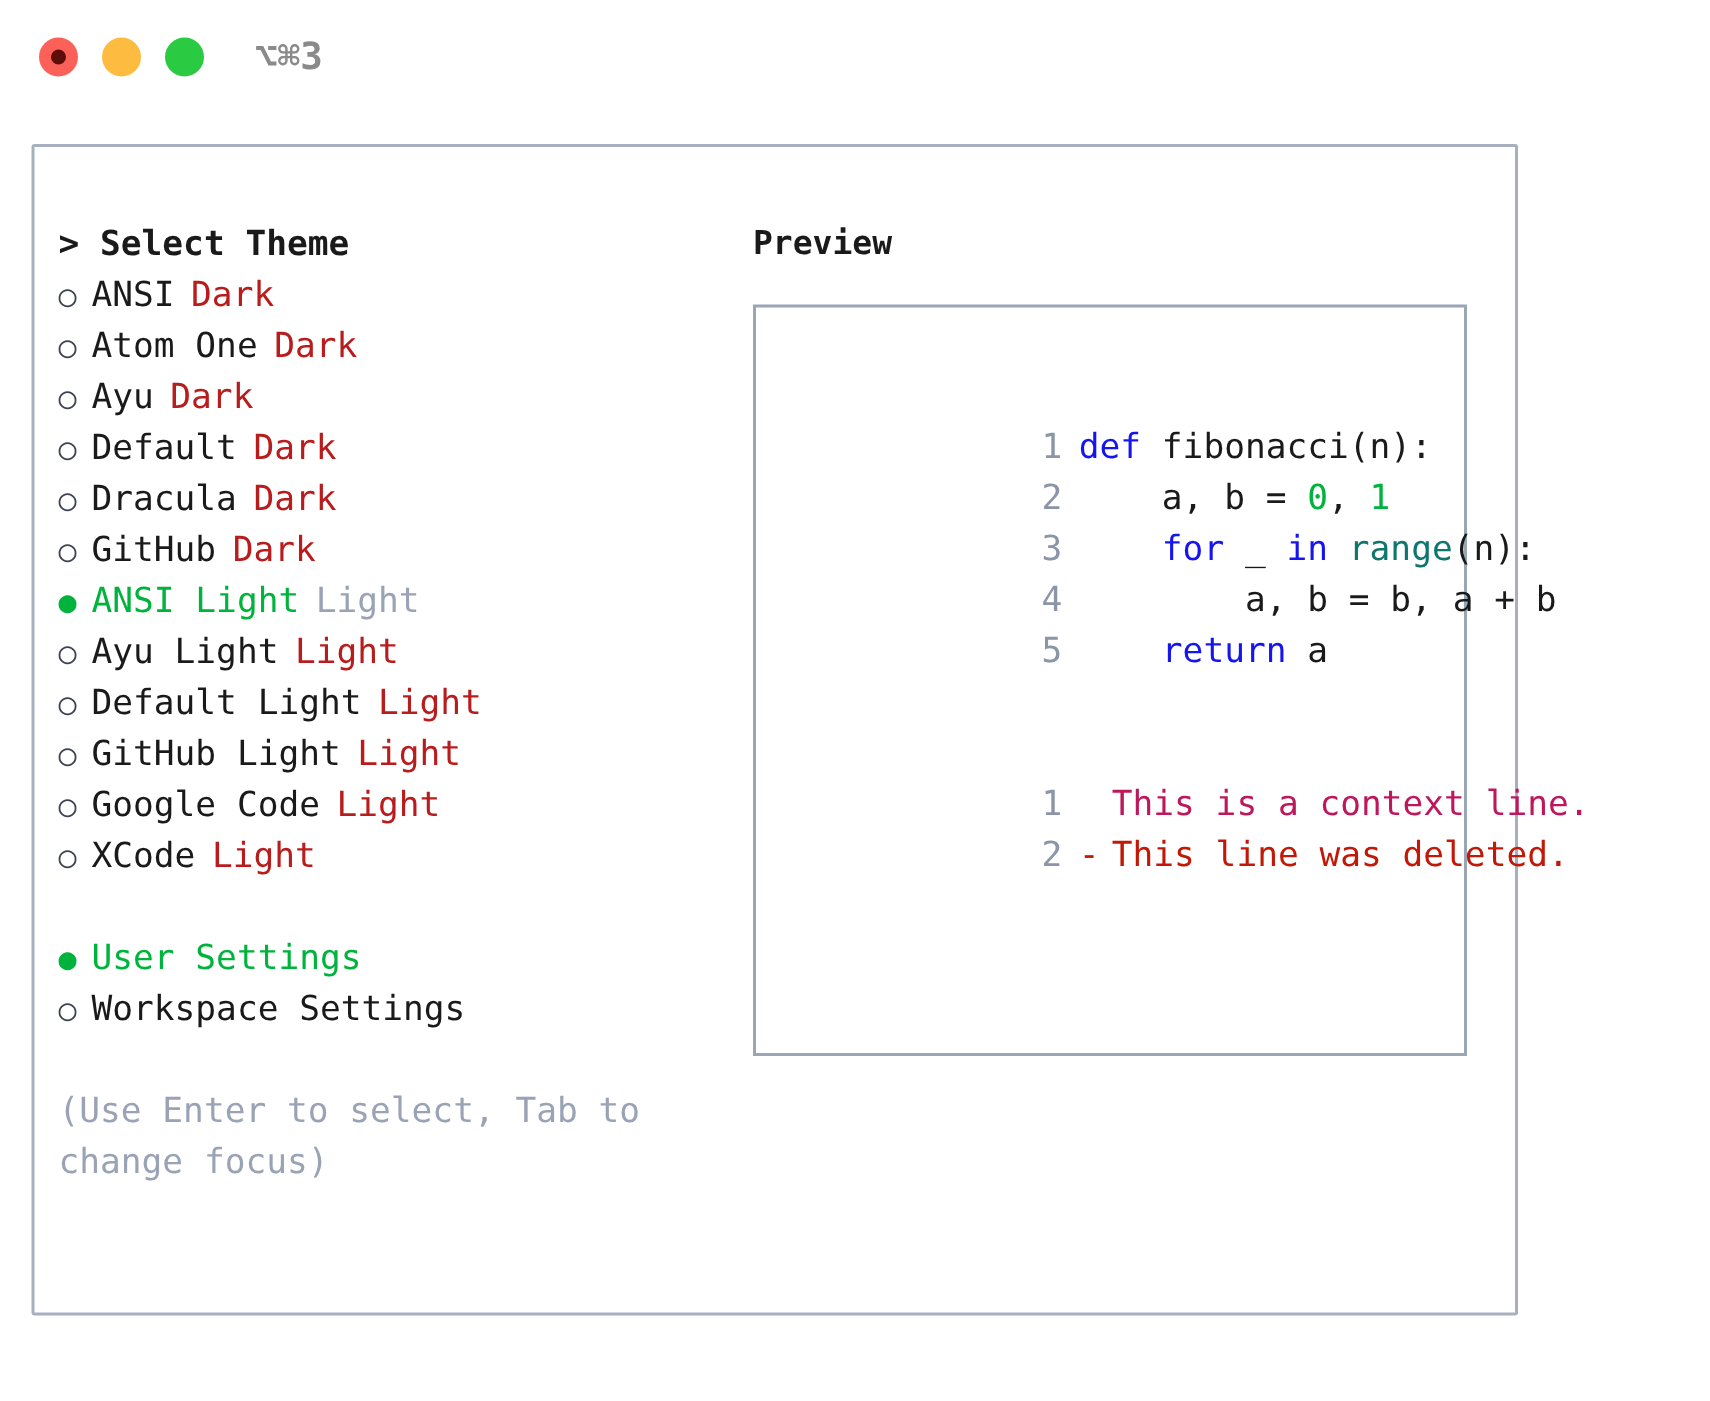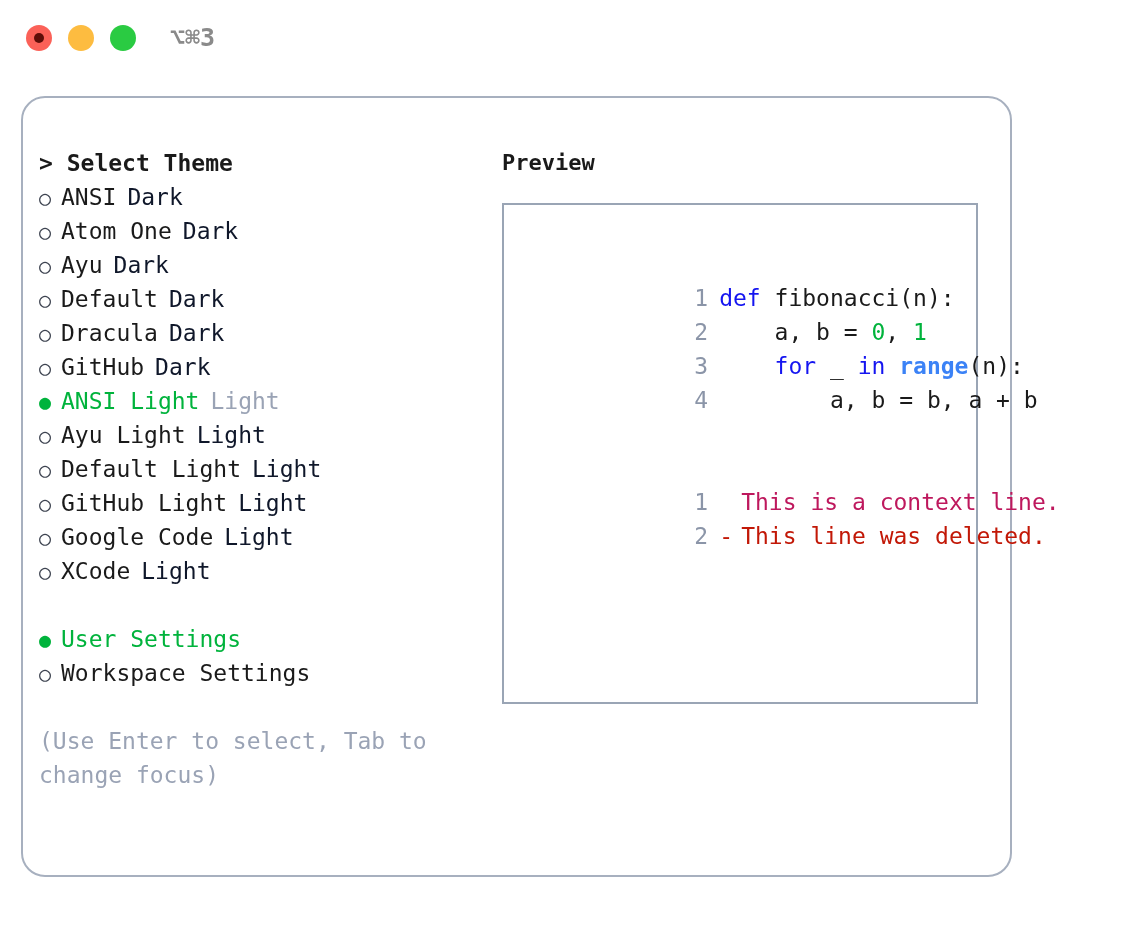--- a/index.html
+++ b/index.html
@@ -66,21 +66,21 @@
     line-height: 32px;
   }
 
   
   .window {
     position: absolute;
     left: 21px; top: 96px;
     width: 991px;
     height: 781px;
     border: 2px solid #a7b0bf;
-    border-radius: 24px;
+    border-radius: 2px;
     background: #ffffff;
     box-sizing: border-box;
   }
 
   .content {
     position: relative;
     width: 100%;
     height: 100%;
   }
 
@@ -119,21 +119,21 @@
   .bullet {
     display: inline-block;
     width: 22px;
     flex: 0 0 22px;
     color: #3d4350;
     font-size: 20px;
   }
   .opt.selected .bullet { color: #00b33c; }
   .opt-name { color: #1a1a1a; }
   .opt.selected .opt-name { color: #00b33c; }
-  .opt-variant { color: #0f172a; }
+  .opt-variant { color: #b91c1c; }
   .opt.selected .opt-variant { color: #9aa3b5; }
 
   .group-header {
     font-size: 23px;
     color: #1a1a1a;
     line-height: 34px;
     height: 34px;
     padding-left: 28px;
     white-space: pre;
   }
@@ -182,21 +182,21 @@
   }
   .lnum {
     display: inline-block;
     width: 22px;
     text-align: right;
     color: #8b95a8;
   }
   .gap { display: inline-block; width: 11px; }
 
   .tok-kw  { color: #1515f0; }
-  .tok-fn  { color: #3b82f6; font-weight: bold; }
+  .tok-fn  { color: #0f766e; }
   .tok-num { color: #00b33c; }
   .tok-id  { color: #1a1a1a; }
 
   .blank-line { height: 34px; }
 
   .diff-ctx { color: #be185d; }
   .diff-del { color: #c21807; }
   .diff-add { color: #00c000; }
   .marker { display: inline-block; width: 11px; }
 </style>
@@ -307,20 +307,23 @@
           </div>
 
           <div class="code-line">
             <span class="lnum">3</span><span class="gap"></span><span class="tok-id">    </span><span class="tok-kw">for</span><span class="tok-id"> _ </span><span class="tok-kw">in</span><span class="tok-id"> </span><span class="tok-fn">range</span><span class="tok-id">(n):</span>
           </div>
 
           <div class="code-line">
             <span class="lnum">4</span><span class="gap"></span><span class="tok-id">        a, b = b, a + b</span>
           </div>
 
+          <div class="code-line">
+            <span class="lnum">5</span><span class="gap"></span><span class="tok-id">    </span><span class="tok-kw">return</span><span class="tok-id"> a</span>
+          </div>
 
           <div class="blank-line"></div>
           <div class="blank-line"></div>
 
           <div class="code-line">
             <span class="lnum">1</span><span class="gap"></span><span class="marker diff-ctx"> </span><span class="gap"></span><span class="diff-ctx">This is a context line.</span>
           </div>
 
           <div class="code-line">
             <span class="lnum">2</span><span class="gap"></span><span class="marker diff-del">-</span><span class="gap"></span><span class="diff-del">This line was deleted.</span>

